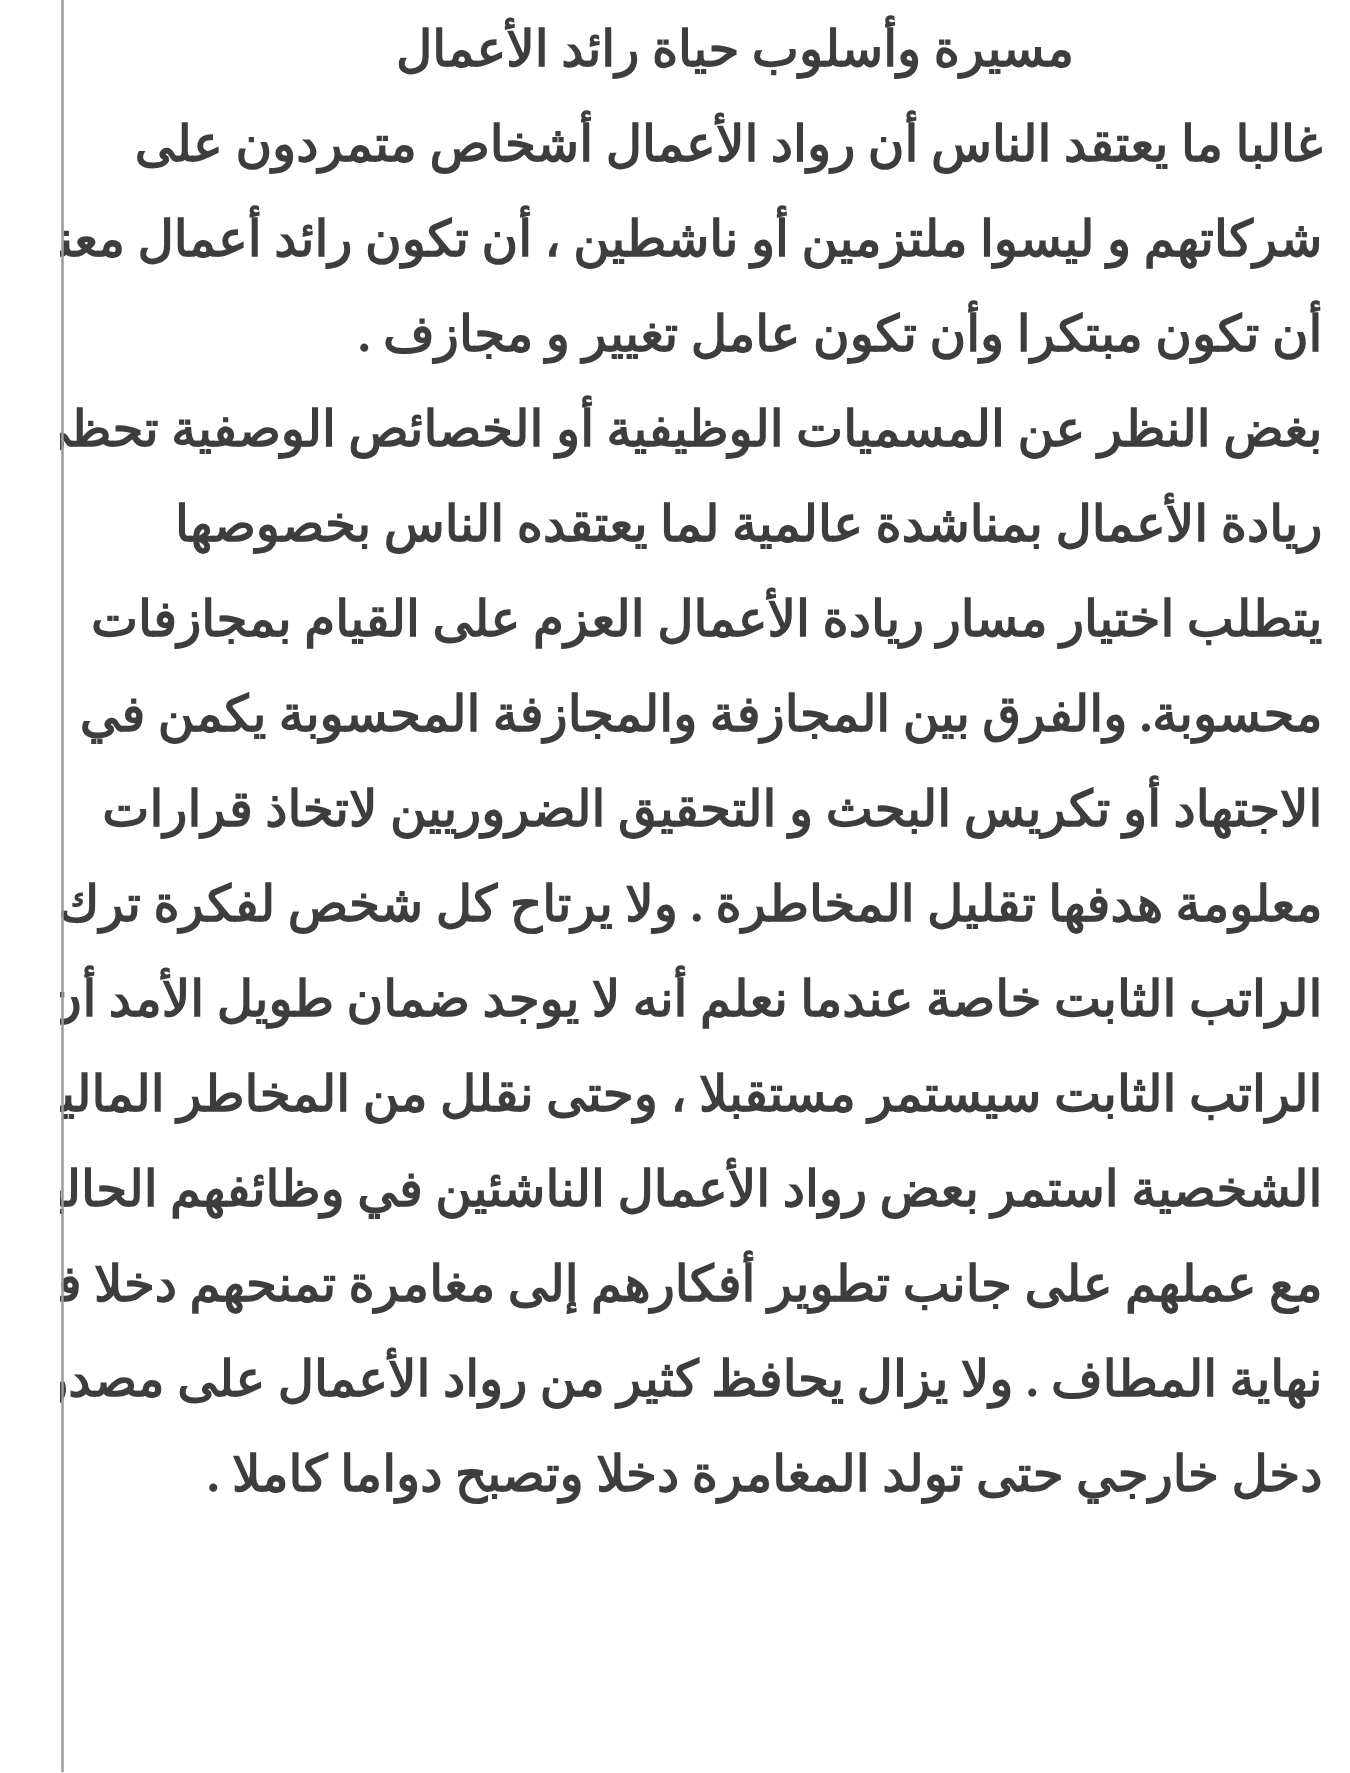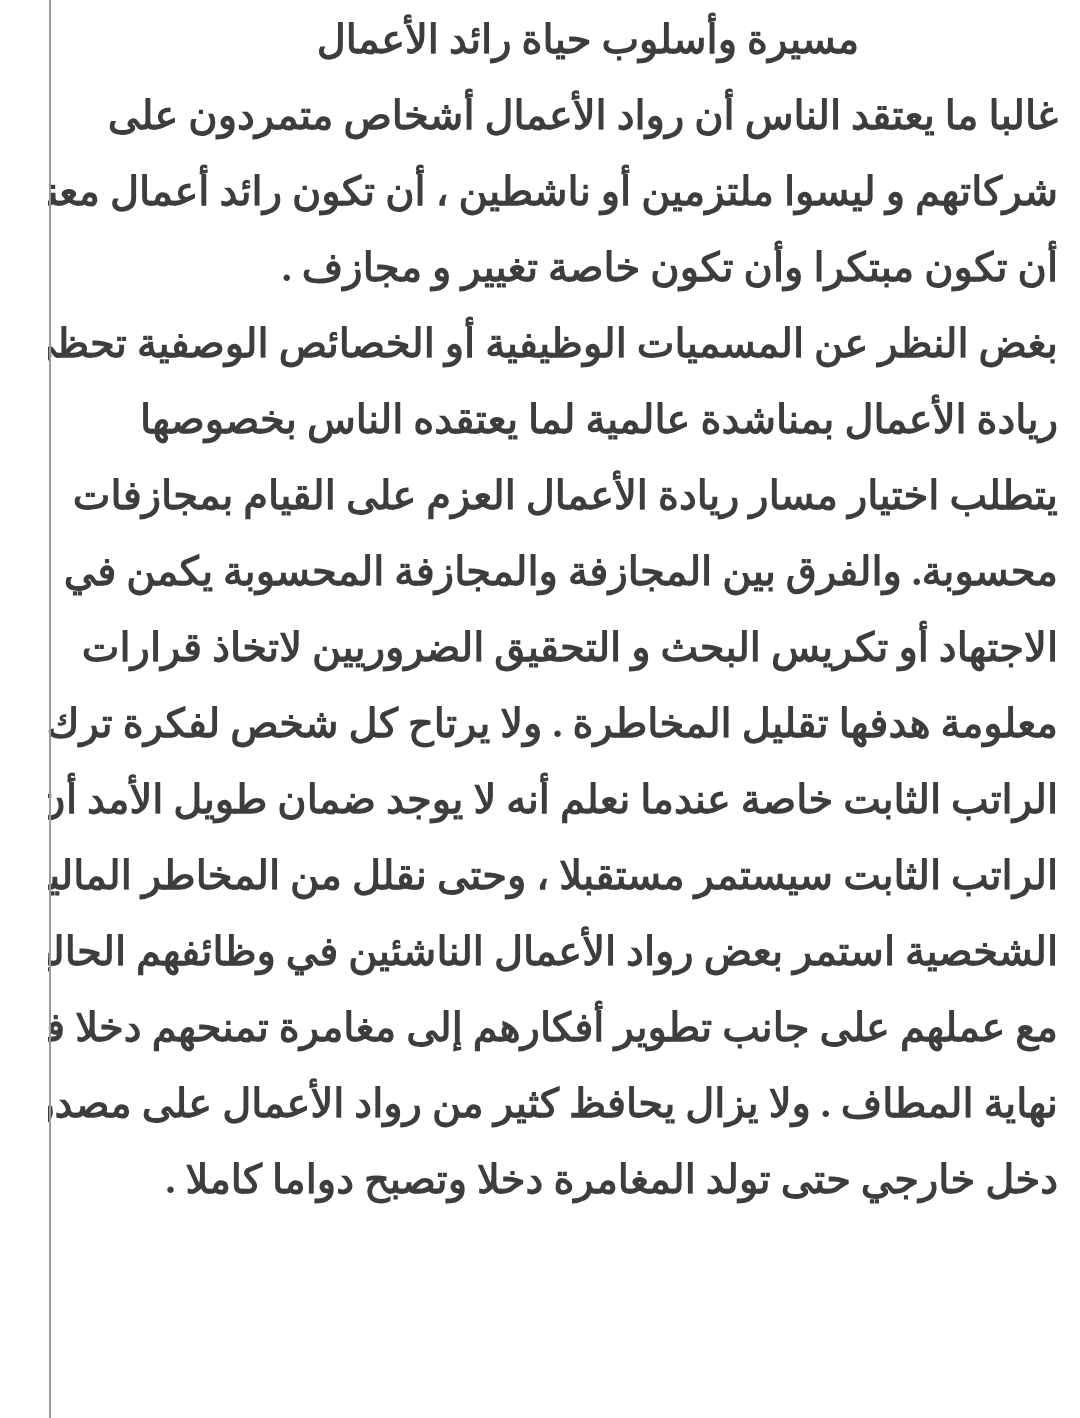--- a/index.html
+++ b/index.html
@@ -48,21 +48,21 @@
 <body>
 
 <div class="page">
   <div class="left-border"></div>
   <div class="content">
 
     <div class="doc-title">مسيرة وأسلوب حياة رائد الأعمال</div>
 
     <div class="text-line">غالبا ما يعتقد الناس أن رواد الأعمال أشخاص متمردون على</div>
     <div class="text-line">شركاتهم و ليسوا ملتزمين أو ناشطين ، أن تكون رائد أعمال معناه</div>
-    <div class="text-line">أن تكون مبتكرا وأن تكون خاصة تغيير و مجازف .</div>
+    <div class="text-line">أن تكون مبتكرا وأن تكون عامل تغيير و مجازف .</div>
 
     <div class="text-line">بغض النظر عن المسميات الوظيفية أو الخصائص الوصفية تحظى</div>
     <div class="text-line">ريادة الأعمال بمناشدة عالمية لما يعتقده الناس بخصوصها</div>
 
     <div class="text-line">يتطلب اختيار مسار ريادة الأعمال العزم على القيام بمجازفات</div>
     <div class="text-line">محسوبة. والفرق بين المجازفة والمجازفة المحسوبة يكمن في</div>
     <div class="text-line">الاجتهاد أو تكريس البحث و التحقيق الضروريين لاتخاذ قرارات</div>
     <div class="text-line">معلومة هدفها تقليل المخاطرة . ولا يرتاح كل شخص لفكرة ترك</div>
     <div class="text-line">الراتب الثابت خاصة عندما نعلم أنه لا يوجد ضمان طويل الأمد أن</div>
     <div class="text-line">الراتب الثابت سيستمر مستقبلا ، وحتى نقلل من المخاطر المالية</div>

